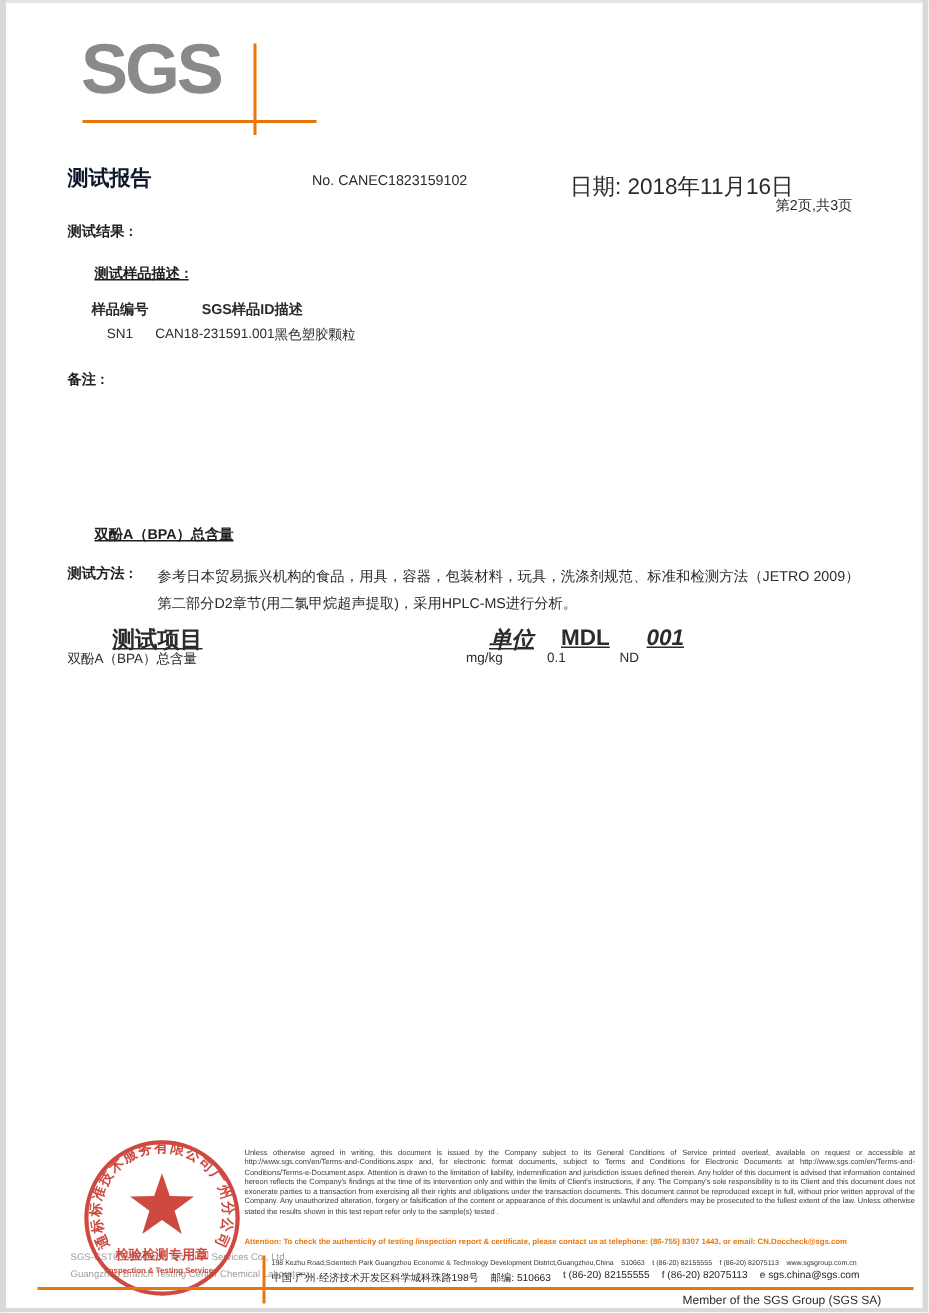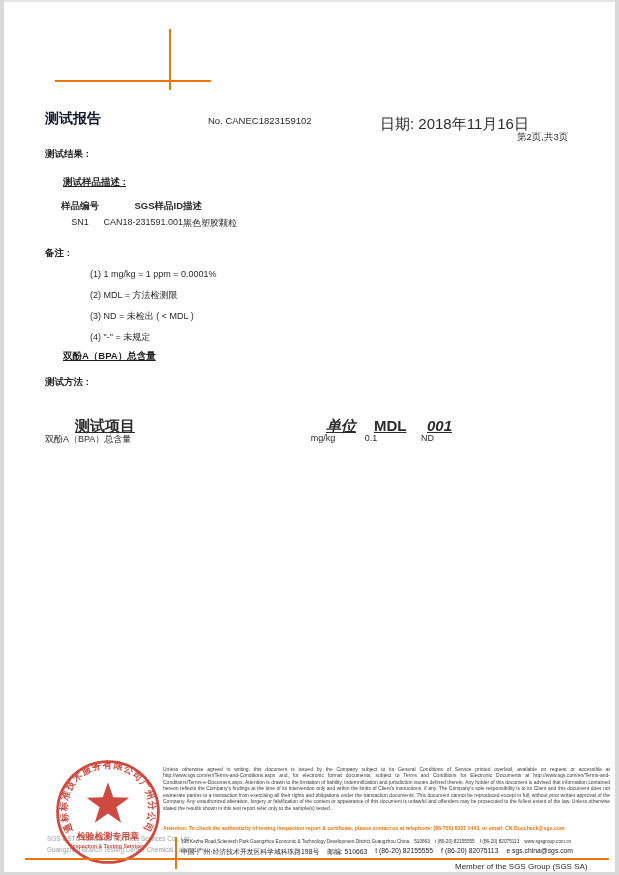--- a/index.html
+++ b/index.html
@@ -35,64 +35,62 @@
   .bpa-heading{left:45px;top:350px;}
   .method-label{left:45px;top:376px;}
   .method-text{left:105px;top:376px;width:468px;font-size:9.5px;line-height:17.5px;text-align:justify;}
   
   .rt-h{top:417px;font-size:15px;font-weight:bold;}
   .rt-v{top:433px;font-size:9px;}
   .rt-c1h{left:57px;}
   .rt-c1{left:45px;}
   .rt-c2{left:303px;width:40px;text-align:center;}
   .rt-c3{left:356px;width:30px;text-align:center;}
-  .rt-c4{left:400px;width:34px;text-align:right;}
+  .rt-c4{left:413px;width:34px;text-align:left;}
   .ital{font-style:italic;}
   
   .company-lines{left:47px;top:834px;font-size:6.4px;line-height:10.5px;color:#9f9f9f;white-space:pre-line;}
   .stamp{left:52px;top:756px;width:112px;height:112px;opacity:.9;}
   .disclaimer{left:163px;top:766px;width:447px;font-size:5px;line-height:6.45px;text-align:justify;color:#3c3c3c;}
   .attention{left:163px;top:825px;width:447px;font-size:5.2px;line-height:6.4px;font-weight:bold;color:#e8760d;}
   .footer-vline{left:175px;top:837px;width:2px;height:32px;background:#e8760d;}
   .addr-row1{left:181px;top:839px;width:430px;font-size:4.7px;color:#333;display:flex;gap:5px;white-space:nowrap;}
   .addr-row2{left:181px;top:847px;width:430px;font-size:6.8px;color:#1f1f1f;display:flex;gap:8px;white-space:nowrap;}
   .footer-hline{left:25px;top:858px;width:584px;height:2px;background:#e8760d;}
   .member{left:455px;top:862px;font-size:8px;color:#2b2b2b;}
 </style>
 </head>
 <body>
 
 <div class="page">
 
+  <div class="abs logo-text">SGS</div>
   <div class="abs logo-hline"></div>
   <div class="abs logo-vline"></div>
 
   <div class="abs doc-title">测试报告</div>
   <div class="abs report-no">No. CANEC1823159102</div>
   <div class="abs report-date">日期: 2018年11月16日</div>
   <div class="abs page-info">第2页,共3页</div>
 
   <div class="abs sec-label results-label">测试结果 :</div>
 
   <div class="abs sec-label underl sample-heading">测试样品描述 :</div>
   <div class="abs st-h st-c1">样品编号</div>
   <div class="abs st-h st-c2">SGS样品ID</div>
   <div class="abs st-h st-c3">描述</div>
   <div class="abs st-v st-c1">SN1</div>
   <div class="abs st-v st-c2">CAN18-231591.001</div>
   <div class="abs st-v st-c3">黑色塑胶颗粒</div>
 
   <div class="abs sec-label notes-label">备注 :</div>
-  <div class="abs notes-list">(1) 1 mg/kg = 1 ppm = 0.0001%
-(2) MDL = 方法检测限
-(3) ND = 未检出 ( &lt; MDL )
-(4) "-" = 未规定</div>
 
   <div class="abs sec-label underl bpa-heading">双酚A（BPA）总含量</div>
   <div class="abs sec-label method-label">测试方法 :</div>
+  <div class="abs method-text">参考日本贸易振兴机构的食品，用具，容器，包装材料，玩具，洗涤剂规范、标准和检测方法（JETRO 2009）第二部分D2章节(用二氯甲烷超声提取)，采用HPLC-MS进行分析。</div>
 
   <div class="abs rt-h rt-c1h underl">测试项目</div>
   <div class="abs rt-h rt-c2 underl ital">单位</div>
   <div class="abs rt-h rt-c3 underl">MDL</div>
   <div class="abs rt-h rt-c4 underl ital">001</div>
   <div class="abs rt-v rt-c1">双酚A（BPA）总含量</div>
   <div class="abs rt-v rt-c2">mg/kg</div>
   <div class="abs rt-v rt-c3">0.1</div>
   <div class="abs rt-v rt-c4">ND</div>
 

